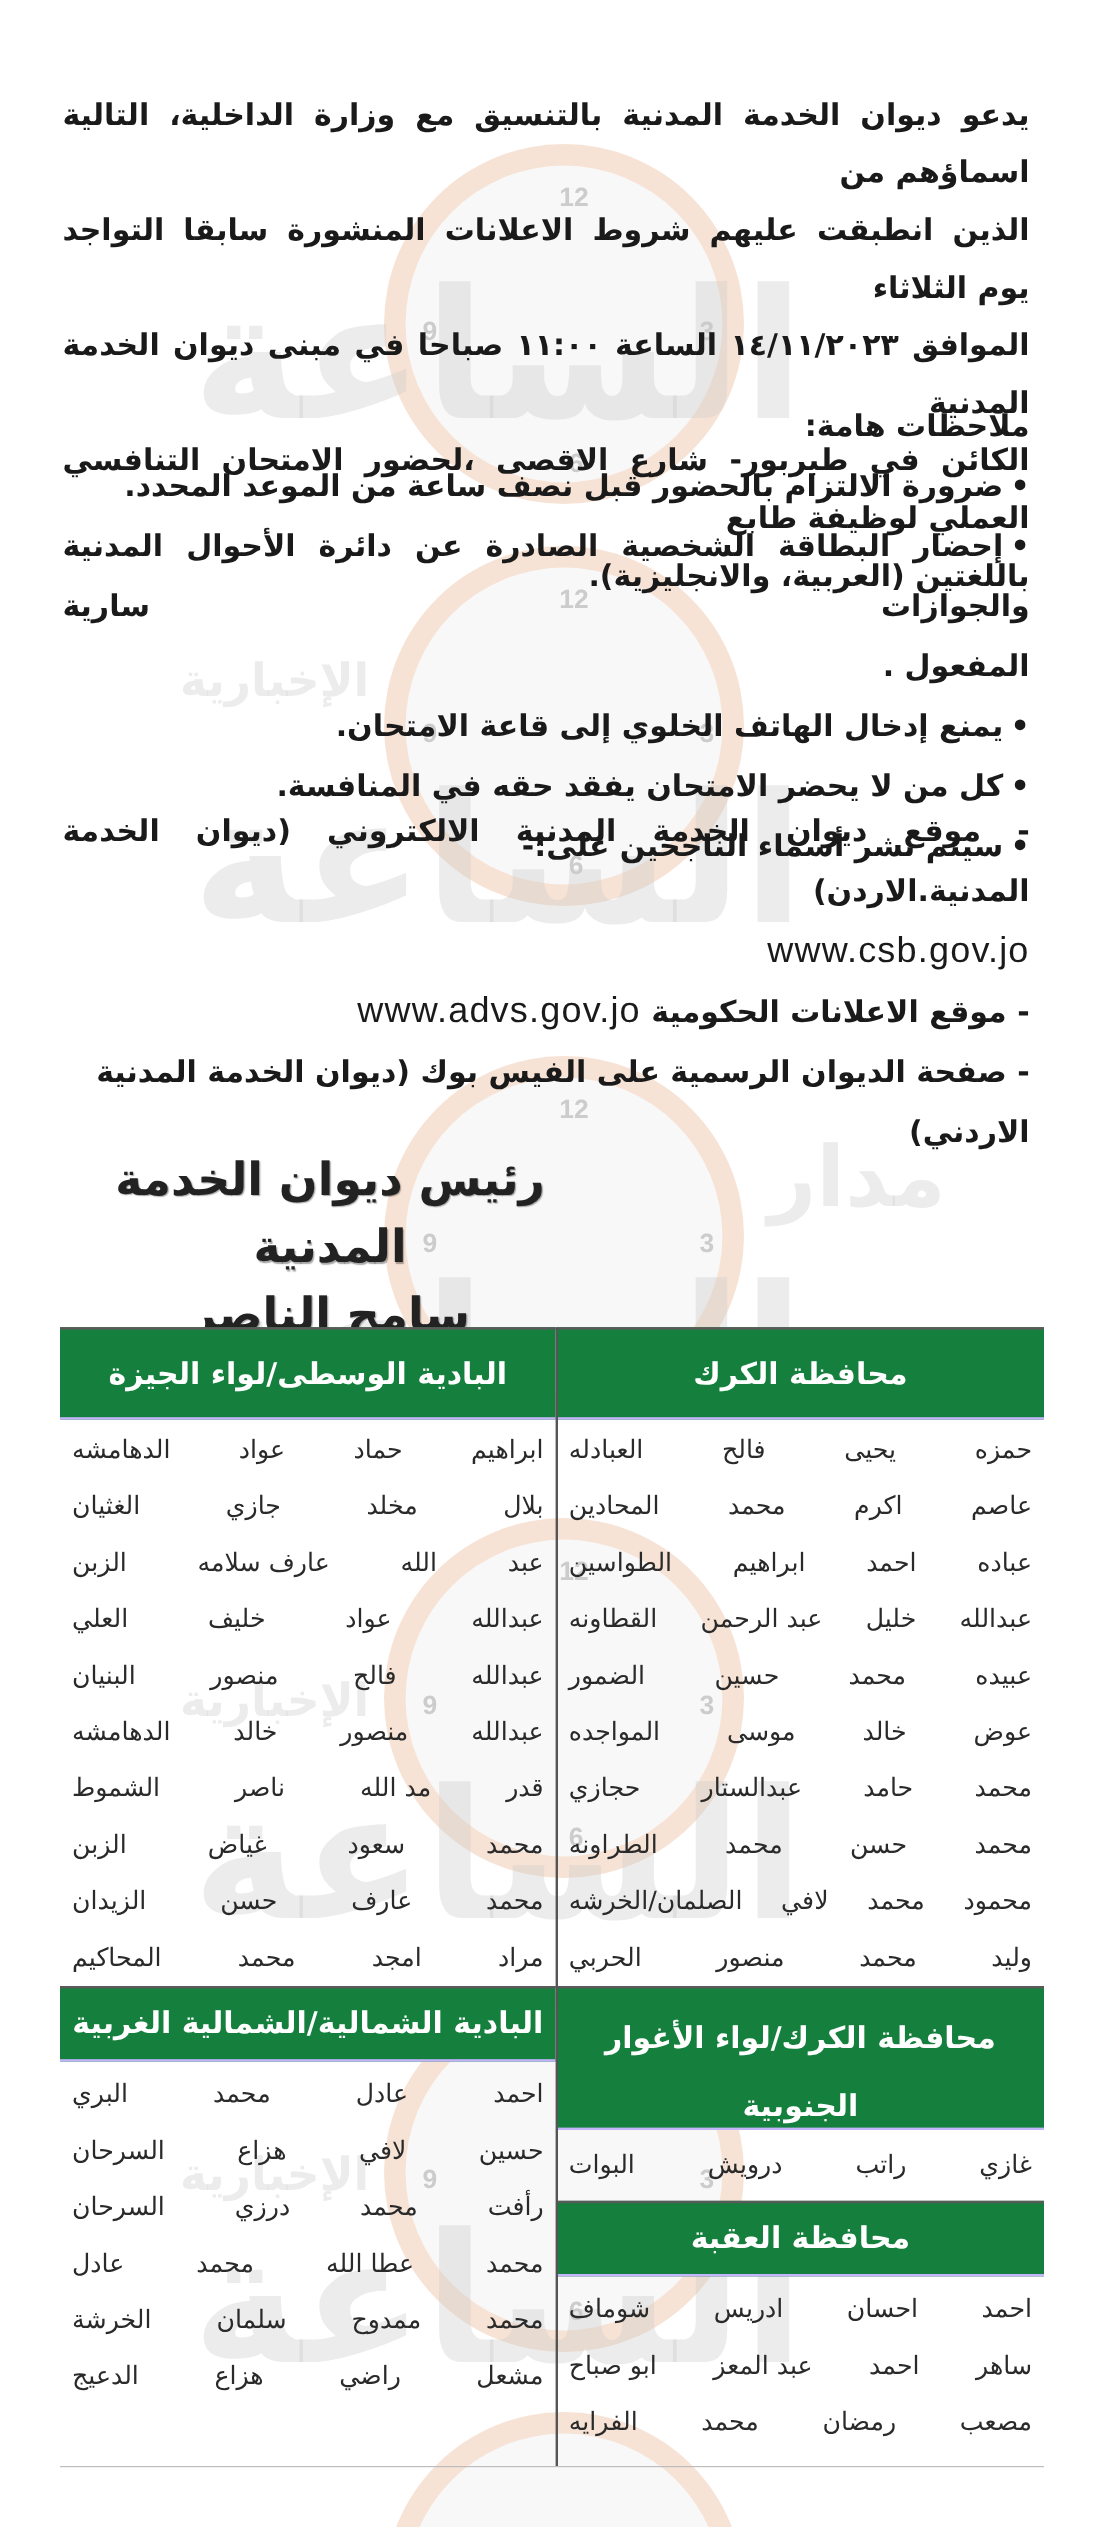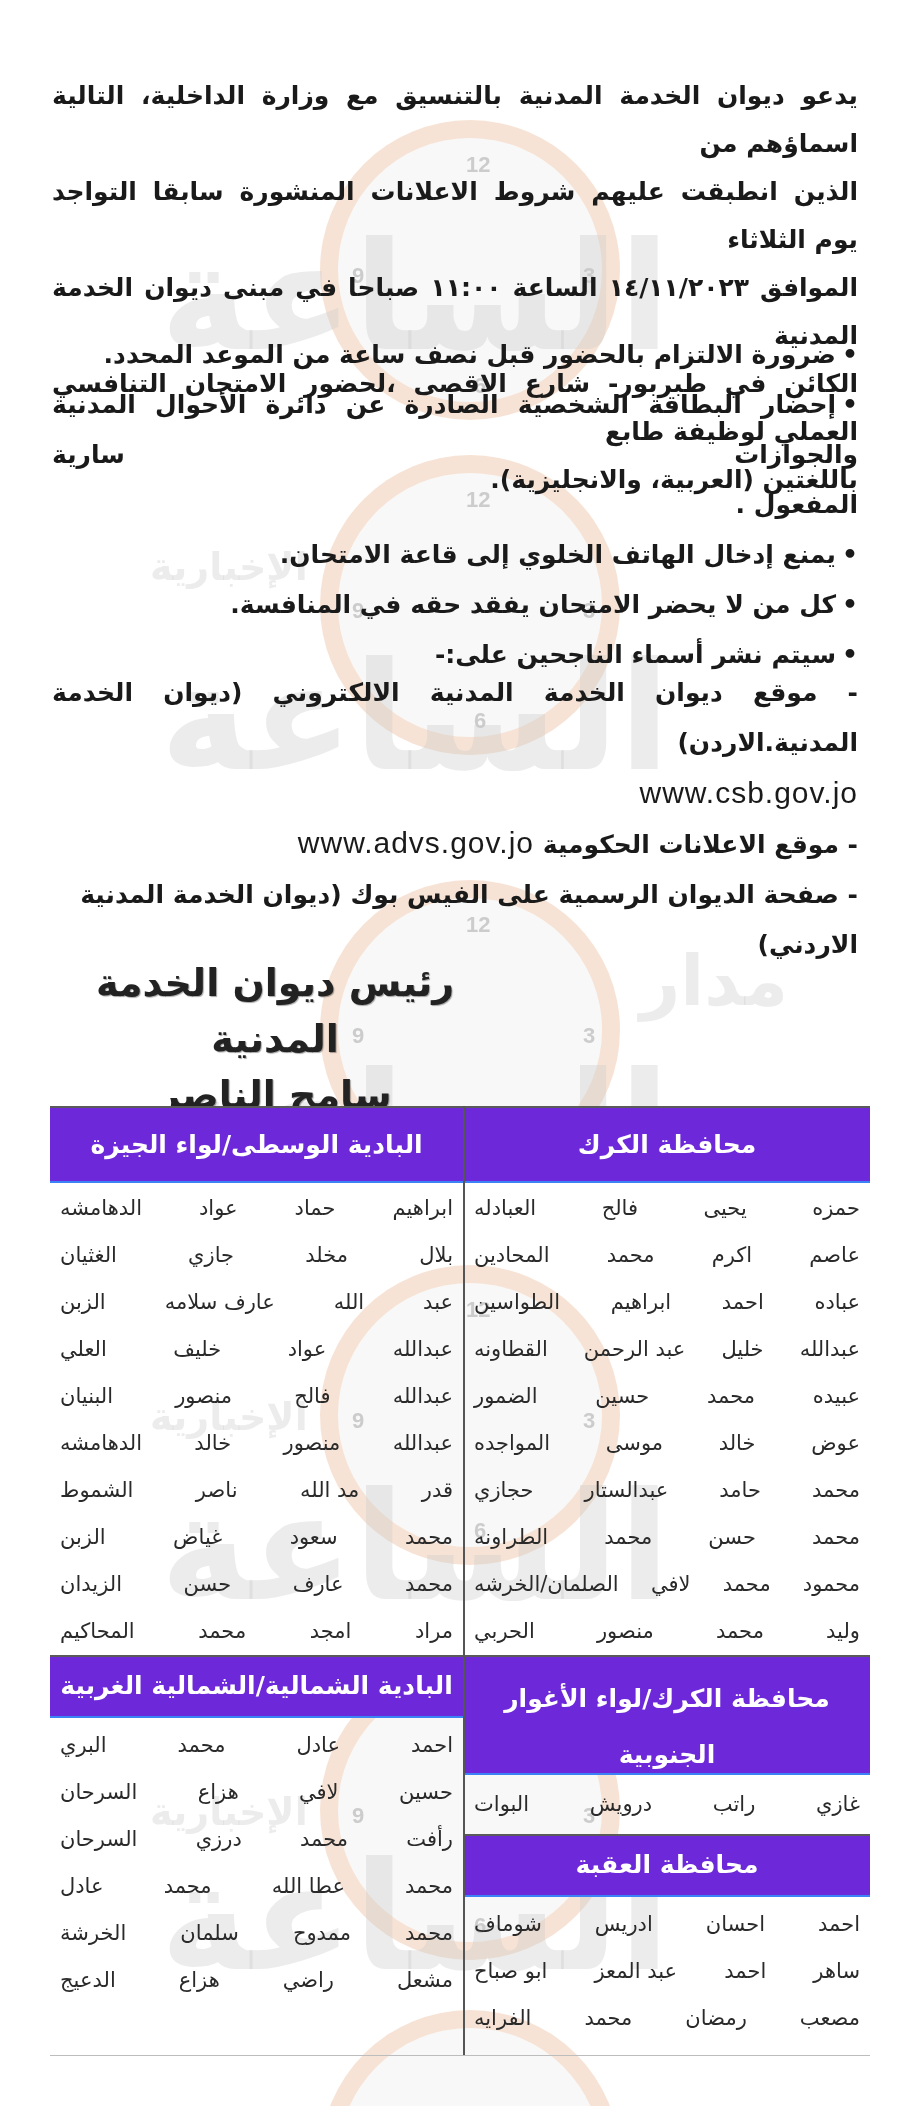--- a/index.html
+++ b/index.html
@@ -38,22 +38,22 @@
   .signature .sig-title { font-size: 38px; line-height: 56px; }
   .signature .sig-name { font-size: 38px; line-height: 56px; }
 
   
   .table { position: absolute; top: 1106px; left: 50px; width: 820px; height: 950px; z-index: 1; }
   .col { position: absolute; top: 0; }
   .col-right { right: 0; width: 406px; }
   .col-left { left: 0; width: 413px; }
   .divider { position: absolute; top: 0; left: 413px; width: 2px; height: 949px; background: #555; z-index: 2; }
   .bottom-rule { position: absolute; left: 0; top: 949px; width: 820px; height: 1px; background: #bdbdbd; }
-  .hdr { background: #6d28d9; color: #fff; font-weight: bold; font-size: 25px;
-         text-align: center; border-top: 2px solid #5a5a5a; border-bottom: 2px solid #3b82f6;
+  .hdr { background: #15803d; color: #fff; font-weight: bold; font-size: 25px;
+         text-align: center; border-top: 2px solid #5a5a5a; border-bottom: 2px solid #c4b5fd;
          box-sizing: border-box; }
   .hdr.h1 { height: 77px; line-height: 73px; }
   .hdr.h2 { height: 120px; line-height: 56px; padding-top: 14px; }
   .hdr.h3 { height: 63px; line-height: 58px; }
   .rows { padding: 0 10px; }
   .row { display: flex; justify-content: space-between; font-size: 21px; height: 47px; line-height: 47px;
          color: #2a2a2a; white-space: nowrap; }
   .row span { display: inline-block; }
 </style>
 </head>
@@ -105,20 +105,21 @@
 
 <div class="content intro">
   <p>يدعو ديوان الخدمة المدنية بالتنسيق مع وزارة الداخلية، التالية اسماؤهم من</p>
   <p>الذين انطبقت عليهم شروط الاعلانات المنشورة سابقا التواجد يوم الثلاثاء</p>
   <p>الموافق ١٤/١١/٢٠٢٣ الساعة ١١:٠٠ صباحا في مبنى ديوان الخدمة المدنية</p>
   <p>الكائن في طبربور- شارع الاقصى ،لحضور الامتحان التنافسي العملي لوظيفة طابع</p>
   <p style="text-align:right;">باللغتين (العربية، والانجليزية).</p>
 </div>
 
 <div class="content notes">
+  <p class="title">ملاحظات هامة:</p>
   <ul>
     <li><span class="dot">•</span><span>ضرورة الالتزام بالحضور قبل نصف ساعة من الموعد المحدد.</span></li>
     <li style="text-align:justify;text-align-last:justify;"><span class="dot">•</span><span>إحضار البطاقة الشخصية الصادرة عن دائرة الأحوال المدنية والجوازات سارية</span></li>
     <li><span>المفعول .</span></li>
     <li><span class="dot">•</span><span>يمنع إدخال الهاتف الخلوي إلى قاعة الامتحان.</span></li>
     <li><span class="dot">•</span><span>كل من لا يحضر الامتحان يفقد حقه في المنافسة.</span></li>
     <li><span class="dot">•</span><span>سيتم نشر أسماء الناجحين على:-</span></li>
   </ul>
 </div>
 

